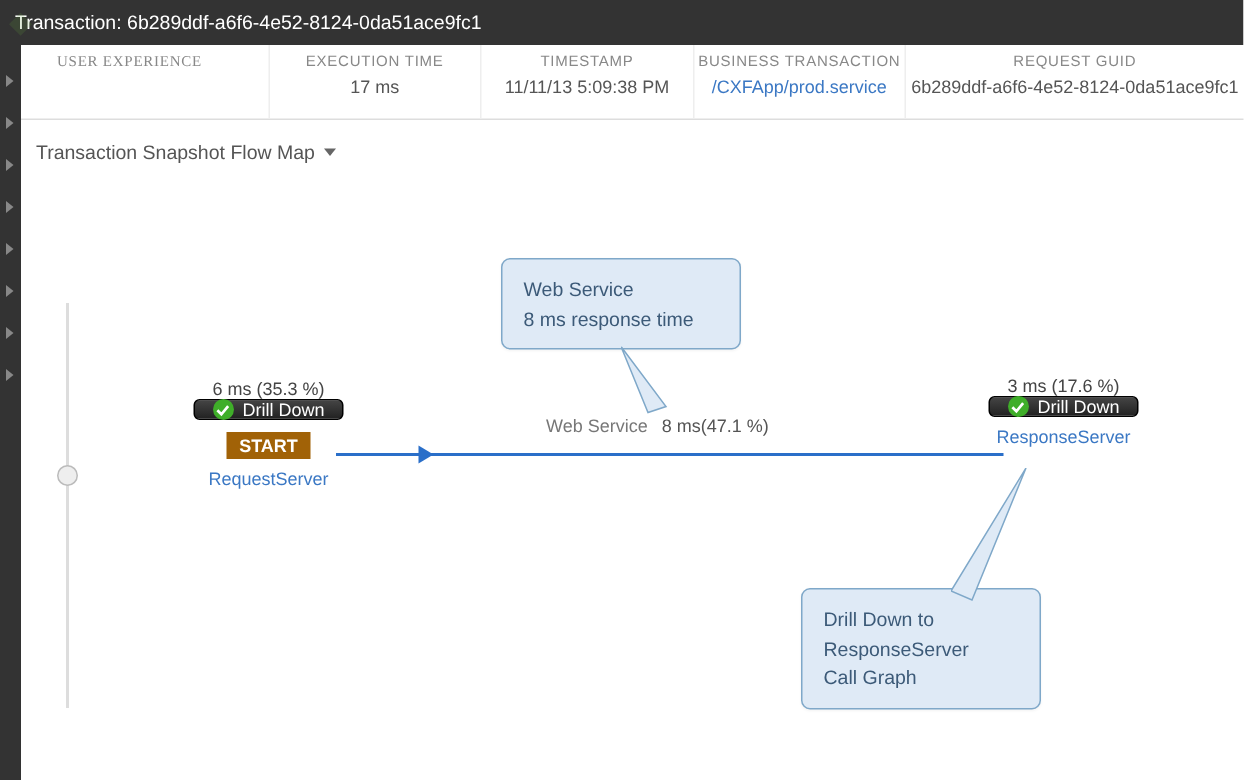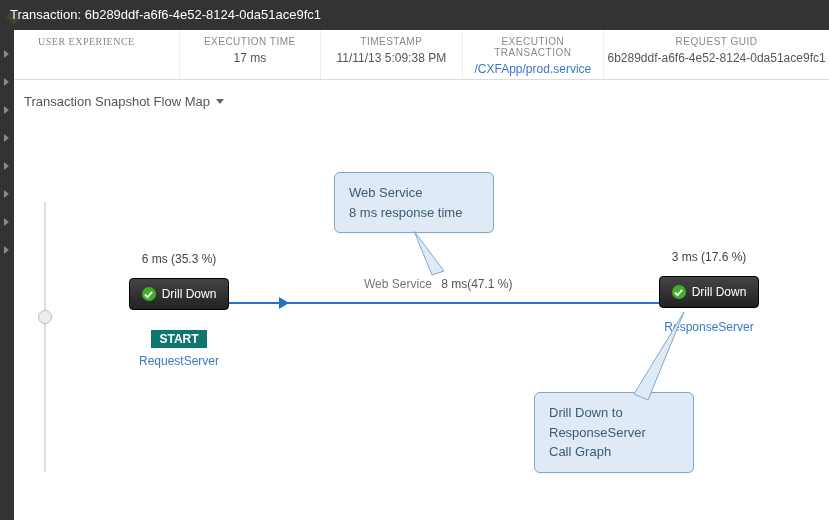--- a/index.html
+++ b/index.html
@@ -20,25 +20,25 @@
   .snaptitle .caret { width:0;height:0; border-left:4px solid transparent; border-right:4px solid transparent; border-top:5px solid #666; }
   .flow { position:absolute; left:0; right:0; top:42px; bottom:0; }
   .slider { position:absolute; left:30px; top:80px; width:2px; height:270px; background:#ddd; }
   .slider .handle { position:absolute; left:-6px; top:108px; width:14px; height:14px; border-radius:50%; background:#eee; border:1px solid #bbb; }
   .edge { position:absolute; left:210px; top:180px; width:445px; height:2px; background:#2a6fc9; }
   .edge .arrow { position:absolute; left:55px; top:-5px; width:0;height:0; border-top:6px solid transparent; border-bottom:6px solid transparent; border-left:10px solid #2a6fc9; }
   .edge-label { position:absolute; left:350px; top:155px; font-size:12px; color:#555; white-space:nowrap; }
   .edge-label .t1 { color:#777; margin-right:6px; }
   .node { position:absolute; width:130px; text-align:center; }
   .node .timing { font-size:12px; color:#444; }
-  .node .pill { position:relative; background:linear-gradient(#444,#222); color:#fff; border:1px solid #000; border-radius:4px; height:32px; line-height:22px; font-size:12px; display:flex; align-items:center; justify-content:center; gap:6px; width:100px; margin:12px auto; }
+  .node .pill { position:relative; background:linear-gradient(#444,#222); color:#fff; border:1px solid #000; border-radius:4px; height:14px; line-height:22px; font-size:12px; display:flex; align-items:center; justify-content:center; gap:6px; width:100px; margin:0 auto; }
   .node .pill .dot { width:14px; height:14px; border-radius:50%; background:#3fae29; display:flex; align-items:center; justify-content:center; }
   .node .pill .dot svg { width:9px; height:9px; }
   .node .hex { position:absolute; left:50%; top:50%; transform:translate(-50%,-50%); z-index:-1; opacity:0.35; }
-  .node .badge { display:inline-block; background:#0f766e; color:#fff; font-size:12px; font-weight:bold; padding:2px 8px; margin-top:8px; }
+  .node .badge { display:inline-block; background:#a16207; color:#fff; font-size:12px; font-weight:bold; padding:2px 8px; margin-top:8px; }
   .node .nodename { color:#3b78c4; font-size:12px; margin-top:6px; }
   .node1 { left:100px; top:130px; }
   .node2 { left:630px; top:128px; }
   .callout { position:absolute; background:#dfeaf6; border:1px solid #7fa8c9; border-radius:6px; padding:10px 14px; font-size:13px; color:#3c5a78; line-height:1.5; box-shadow:0 1px 2px rgba(0,0,0,0.05);}
   .callout1 { left:320px; top:50px; width:160px; }
   .callout2 { left:520px; top:270px; width:160px; }
   .pointer { position:absolute; }
   .checkglyph { width:14px;height:14px;border-radius:50%;background:#3fae29;display:inline-flex;align-items:center;justify-content:center; }
   .checkglyph svg{width:9px;height:9px;}
 </style>
@@ -68,21 +68,21 @@
   </div>
   <div class="metric">
     <div class="mlabel">EXECUTION TIME</div>
     <div class="mvalue">17 ms</div>
   </div>
   <div class="metric">
     <div class="mlabel">TIMESTAMP</div>
     <div class="mvalue">11/11/13 5:09:38 PM</div>
   </div>
   <div class="metric">
-    <div class="mlabel">EXECUTION TRANSACTION</div>
+    <div class="mlabel">BUSINESS TRANSACTION</div>
     <div class="mvalue link">/CXFApp/prod.service</div>
   </div>
   <div class="metric" style="flex:1.6">
     <div class="mlabel">REQUEST GUID</div>
     <div class="mvalue">6b289ddf-a6f6-4e52-8124-0da51ace9fc1</div>
   </div>
 </div>
 
 <div class="content">
   <div class="snaptitle">

